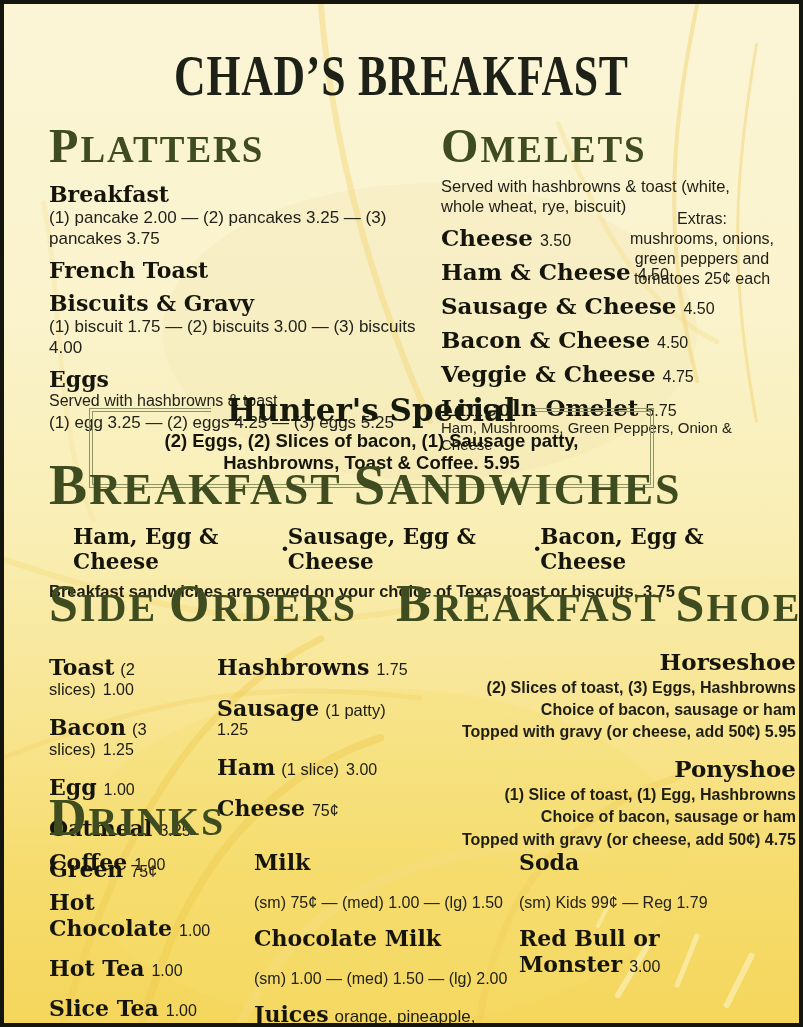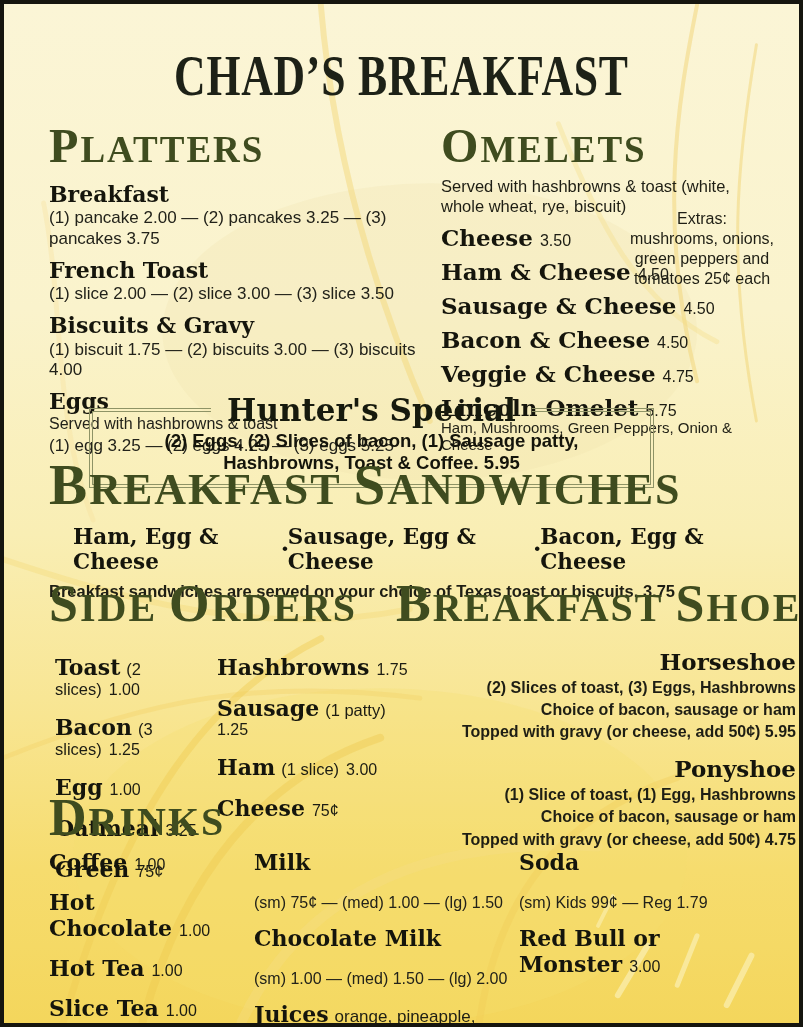--- a/index.html
+++ b/index.html
@@ -83,21 +83,21 @@
   .sec-sandwiches h2 { margin-bottom:8px; }
   .sand-row { display:flex; justify-content:flex-end; align-items:center; width:692px;margin-left:24px; }
   .sand-name { font:700 21.5px "DejaVu Serif", serif; color:#15150c; }
   .sand-bullet { font-size:17px; color:#15150c; }
   .sand-note { margin-top:8px; font:600 16.5px "Liberation Sans", sans-serif; }
 
   
   .sec-sides { left:45px; top:572px; width:346px; }
   .sec-sides h2 { margin-bottom:22px; }
   .sides-cols { display:flex; }
-  .sides-col1 { width:168px;margin-left:6px; }
+  .sides-col1 { width:168px; }
   .sides-col2 { width:178px; }
   .sitem { margin-bottom:15px; line-height:1.12; }
   .sitem .iname { font-size:22px; }
 
   
   .sec-shoes { left:392px; top:572px; width:400px; }
   .sec-shoes h2 { margin-bottom:16px; }
   .shoe { text-align:right; margin-bottom:12px; }
   .shoe .iname { font-size:23px; display:block; margin-bottom:2px; }
   .shoe-line { font:600 16px "Liberation Sans", sans-serif; line-height:1.38; }
@@ -146,21 +146,20 @@
   </div>
 
   <div class="abs sec-platters">
     <h2 class="h-md"><span class="hw">Platters</span></h2>
     <div class="pitem">
       <span class="iname">Breakfast</span>
       <div class="detail">(1) pancake 2.00 — (2) pancakes 3.25 — (3) pancakes 3.75</div>
     </div>
     <div class="pitem">
       <span class="iname">French Toast</span>
-      <div class="detail">(1) slice 2.00 — (2) slice 3.00 — (3) slice 3.50</div>
     </div>
     <div class="pitem">
       <span class="iname">Biscuits &amp; Gravy</span>
       <div class="detail">(1) biscuit 1.75 — (2) biscuits 3.00 — (3) biscuits 4.00</div>
     </div>
     <div class="pitem">
       <span class="iname">Eggs</span>
       <div class="subnote">Served with hashbrowns &amp; toast</div>
       <div class="detail">(1) egg 3.25 — (2) eggs 4.25 — (3) eggs 5.25</div>
     </div>

